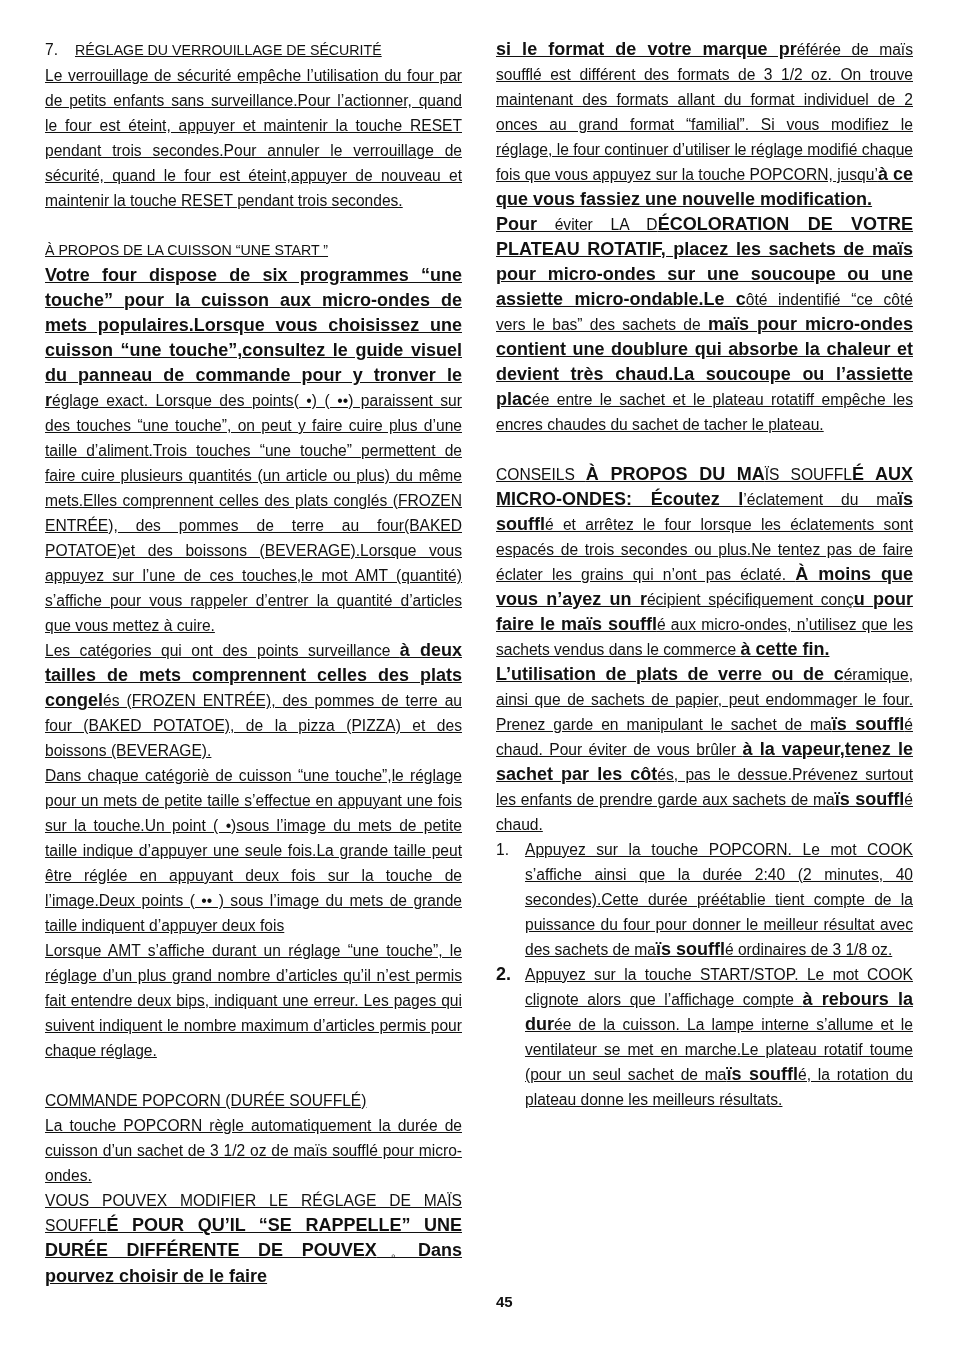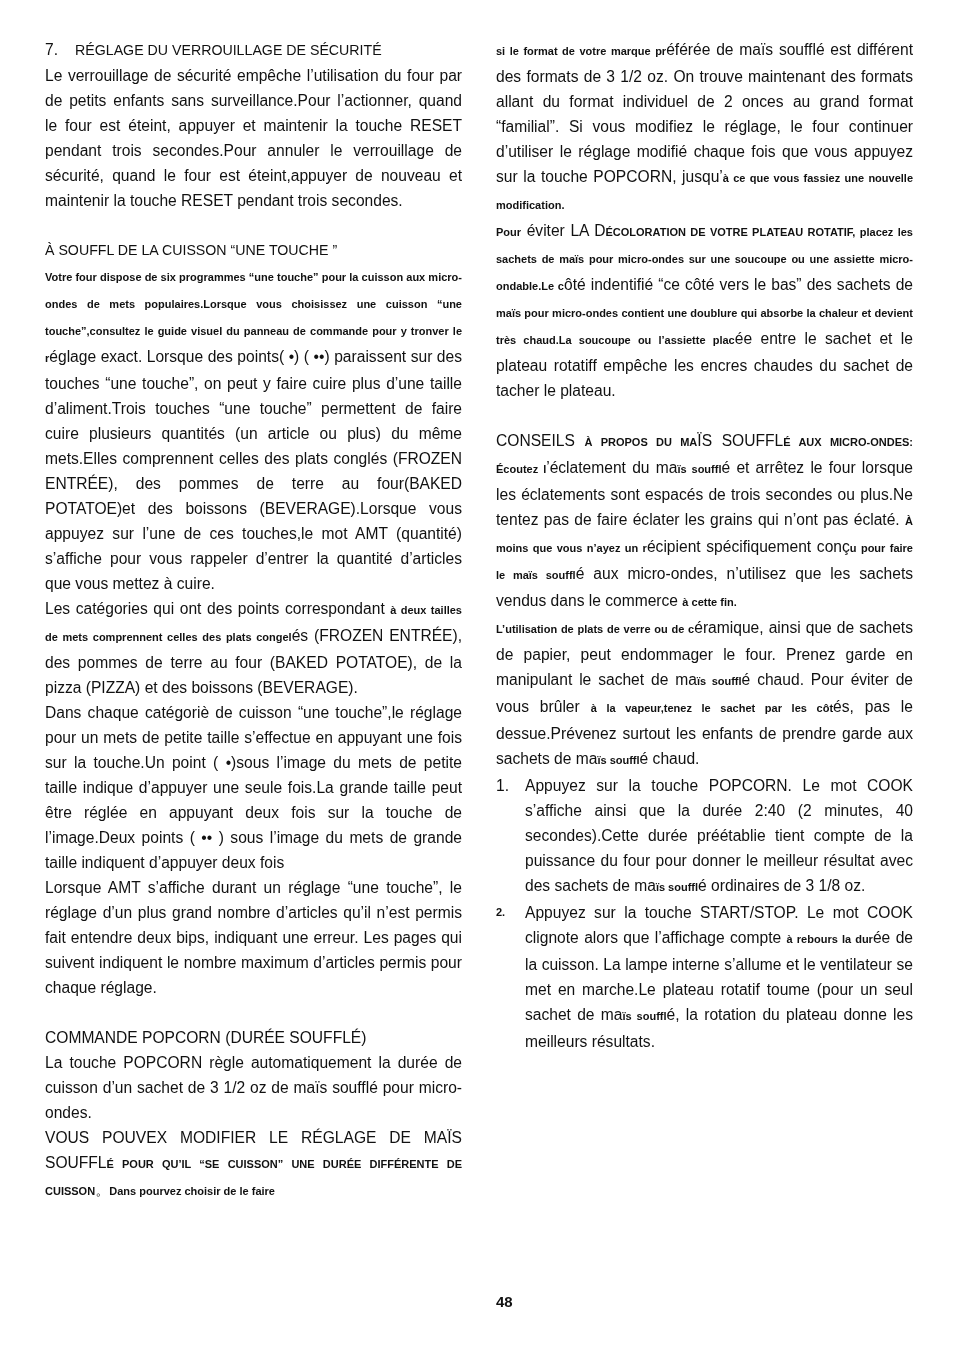--- a/index.html
+++ b/index.html
@@ -2,60 +2,60 @@
 <html><head>
 <meta charset="utf-8">
 <style>
   html, body { margin: 0; padding: 0; background: #ffffff; }
   body {
     width: 954px; height: 1351px; position: relative; overflow: hidden;
     font-family: "Liberation Sans", sans-serif; color: #111111;
   }
   .col {
     position: absolute; top: 37px; width: 417px;
-    font-size: 15.6px; line-height: 25px; text-align: justify;
+    font-size: 15.6px; line-height: 25px; text-align: justify; text-decoration: underline;
   }
   .col-left { left: 45px; }
   .col-right { left: 496px; }
   p { margin: 0; }
-  .b { font-weight: bold; font-size: 11px; }
+  .b { font-weight: bold; font-size: 18px; }
   .sc { font-size: 14.2px; }
   .gap { height: 25px; }
   .heading { font-size: 14.2px; }
   .num { display: inline-block; width: 30px; }
   .li { position: relative; padding-left: 29px; }
   .li .marker { position: absolute; left: 0; top: 0; }
   .page-num {
     position: absolute; left: 496px; top: 1289px;
     font-size: 15px; font-weight: bold; line-height: 25px;
   }
 </style>
 </head>
 <body>
 
 <div class="col col-left">
   <p>
     <span class="num">7.</span><span class="heading">RÉGLAGE DU VERROUILLAGE DE SÉCURITÉ</span>
   </p>
   <p>Le verrouillage de sécurité empêche l’utilisation du four par de petits enfants sans surveillance.Pour l’actionner, quand le four est éteint, appuyer et maintenir la touche RESET pendant trois secondes.Pour annuler le verrouillage de sécurité, quand le four est éteint,appuyer de nouveau et maintenir la touche RESET pendant trois secondes.</p>
   <div class="gap"></div>
-  <p class="heading">À SOUFFL DE LA CUISSON “UNE TOUCHE ”</p>
+  <p class="heading">À PROPOS DE LA CUISSON “UNE START ”</p>
   <p><span class="b">Votre four dispose de six programmes “une touche” pour la cuisson aux micro-ondes de mets populaires.Lorsque vous choisissez une cuisson “une touche”,consultez le guide visuel du panneau de commande pour y tronver le r</span><span>églage exact. Lorsque des points( •) ( ••) paraissent sur des touches “une touche”, on peut y faire cuire plus d’une taille d’aliment.Trois touches “une touche” permettent de faire cuire plusieurs quantités (un article ou plus) du même mets.Elles comprennent celles des plats conglés (FROZEN ENTRÉE), des pommes de terre au four(BAKED POTATOE)et des boissons (BEVERAGE).Lorsque vous appuyez sur l’une de ces touches,le mot AMT (quantité) s’affiche pour vous rappeler d’entrer la quantité d’articles que vous mettez à cuire.</span></p>
-  <p><span>Les catégories qui ont des points correspondant </span><span class="b">à deux tailles de mets comprennent celles des plats congel</span><span>és (FROZEN ENTRÉE), des pommes de terre au four (BAKED POTATOE), de la pizza (PIZZA) et des boissons (BEVERAGE).</span></p>
+  <p><span>Les catégories qui ont des points surveillance </span><span class="b">à deux tailles de mets comprennent celles des plats congel</span><span>és (FROZEN ENTRÉE), des pommes de terre au four (BAKED POTATOE), de la pizza (PIZZA) et des boissons (BEVERAGE).</span></p>
   <p>Dans chaque catégoriè de cuisson “une touche”,le réglage pour un mets de petite taille s’effectue en appuyant une fois sur la touche.Un point ( •)sous l’image du mets de petite taille indique d’appuyer une seule fois.La grande taille peut être réglée en appuyant deux fois sur la touche de l’image.Deux points ( •• ) sous l’image du mets de grande taille indiquent d’appuyer deux fois</p>
   <p>Lorsque AMT s’affiche durant un réglage “une touche”, le réglage d’un plus grand nombre d’articles qu’il n’est permis fait entendre deux bips, indiquant une erreur. Les pages qui suivent indiquent le nombre maximum d’articles permis pour chaque réglage.</p>
   <div class="gap"></div>
   <p>COMMANDE POPCORN (DURÉE SOUFFLÉ)</p>
   <p>La touche POPCORN règle automatiquement la durée de cuisson d’un sachet de 3 1/2 oz de maïs soufflé pour micro-ondes.</p>
-  <p><span>VOUS POUVEX MODIFIER LE RÉGLAGE DE MAÏS SOUFFL</span><span class="b">É POUR QU’IL “SE CUISSON” UNE DURÉE DIFFÉRENTE DE CUISSON</span><span class="sc">。</span><span class="b">Dans pourvez choisir de le faire</span></p>
+  <p><span>VOUS POUVEX MODIFIER LE RÉGLAGE DE MAÏS SOUFFL</span><span class="b">É POUR QU’IL “SE RAPPELLE” UNE DURÉE DIFFÉRENTE DE POUVEX</span><span class="sc">。</span><span class="b">Dans pourvez choisir de le faire</span></p>
 </div>
 
 <div class="col col-right">
   <p><span class="b">si le format de votre marque pr</span><span>éférée de maïs soufflé est différent des formats de 3 1/2 oz. On trouve maintenant des formats allant du format individuel de 2 onces au grand format “familial”. Si vous modifiez le réglage, le four continuer d’utiliser le réglage modifié chaque fois que vous appuyez sur la touche POPCORN, jusqu’</span><span class="b">à ce que vous fassiez une nouvelle modification.</span></p>
   <p><span class="b">Pour</span><span> éviter LA D</span><span class="b">ÉCOLORATION DE VOTRE PLATEAU ROTATIF, placez les sachets de maïs pour micro-ondes sur une soucoupe ou une assiette micro-ondable.Le c</span><span>ôté indentifié “ce côté vers le bas” des sachets de </span><span class="b">maïs pour micro-ondes contient une doublure qui absorbe la chaleur et devient très chaud.La soucoupe ou l’assiette plac</span><span>ée entre le sachet et le plateau rotatiff empêche les encres chaudes du sachet de tacher le plateau.</span></p>
   <div class="gap"></div>
   <p><span>CONSEILS </span><span class="b">À PROPOS DU MA</span><span>ÏS SOUFFL</span><span class="b">É AUX MICRO-ONDES: Écoutez l</span><span>’éclatement du ma</span><span class="b">ïs souffl</span><span>é et arrêtez le four lorsque les éclatements sont espacés de trois secondes ou plus.Ne tentez pas de faire éclater les grains qui n’ont pas éclaté. </span><span class="b">À moins que vous n’ayez un r</span><span>écipient spécifiquement conç</span><span class="b">u pour faire le maïs souffl</span><span>é aux micro-ondes, n’utilisez que les sachets vendus dans le commerce </span><span class="b">à cette fin.</span></p>
   <p><span class="b">L’utilisation de plats de verre ou de c</span><span>éramique, ainsi que de sachets de papier, peut endommager le four. Prenez garde en manipulant le sachet de ma</span><span class="b">ïs souffl</span><span>é chaud. Pour éviter de vous brûler </span><span class="b">à la vapeur,tenez le sachet par les côt</span><span>és, pas le dessue.Prévenez surtout les enfants de prendre garde aux sachets de ma</span><span class="b">ïs souffl</span><span>é chaud.</span></p>
   <p class="li"><span class="marker">1.</span><span>Appuyez sur la touche POPCORN. Le mot COOK s’affiche ainsi que la durée 2:40 (2 minutes, 40 secondes).Cette durée préétablie tient compte de la puissance du four pour donner le meilleur résultat avec des sachets de ma</span><span class="b">ïs souffl</span><span>é ordinaires de 3 1/8 oz.</span></p>
   <p class="li"><span class="marker b">2.</span><span>Appuyez sur la touche START/STOP. Le mot COOK clignote alors que l’affichage compte </span><span class="b">à rebours la dur</span><span>ée de la cuisson. La lampe interne s’allume et le ventilateur se met en marche.Le plateau rotatif toume (pour un seul sachet de ma</span><span class="b">ïs souffl</span><span>é, la rotation du plateau donne les meilleurs résultats.</span></p>
 </div>
 
-<div class="page-num">48</div>
+<div class="page-num">45</div>
 
 </body></html>

